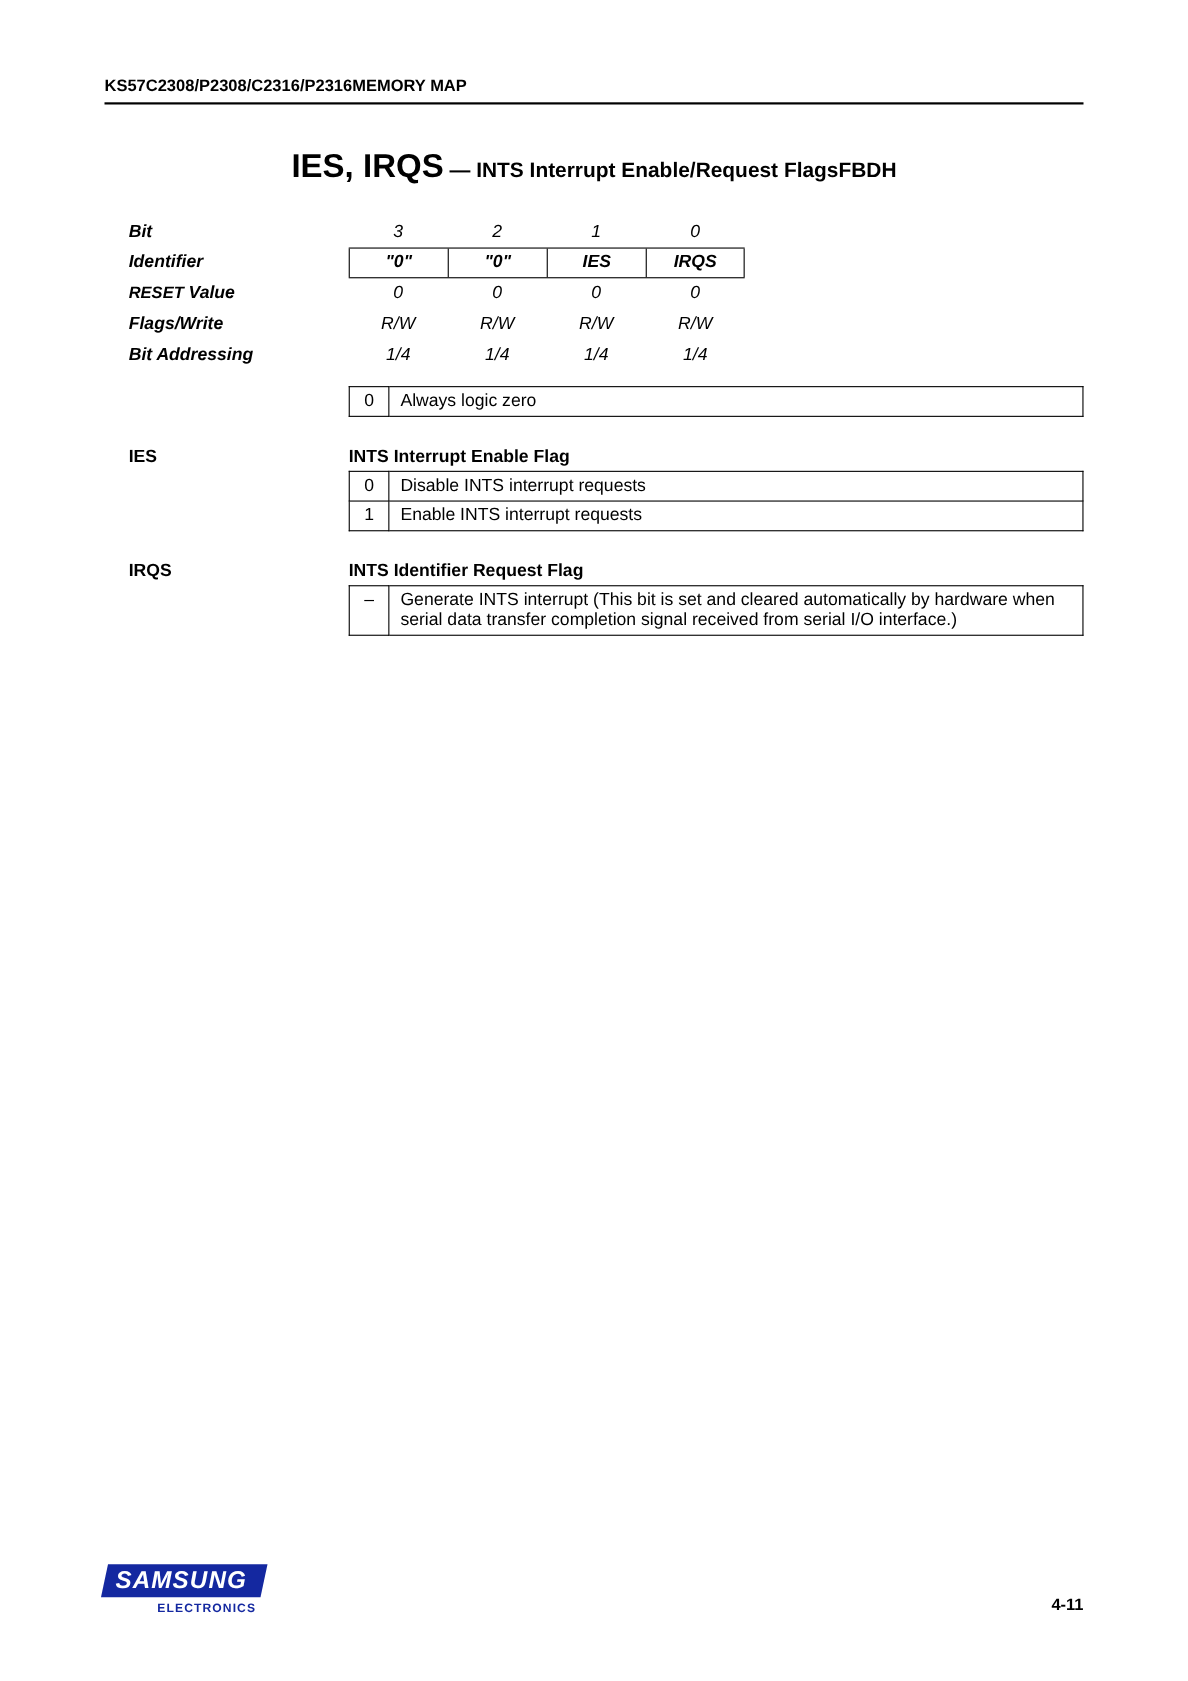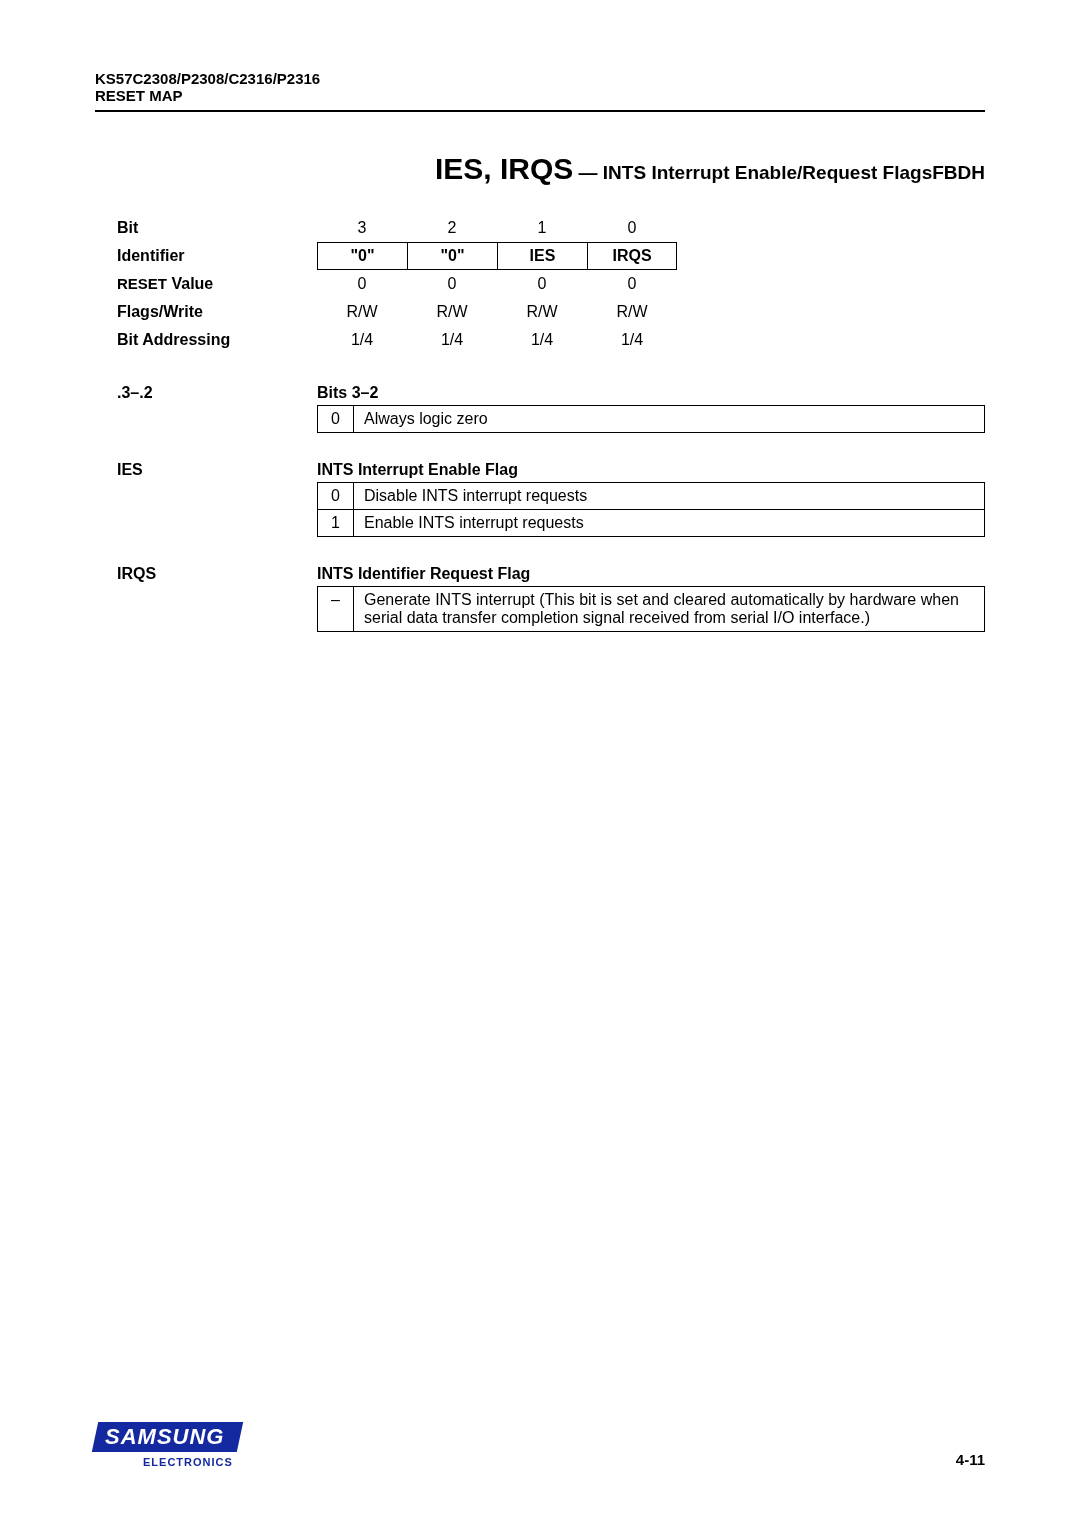--- a/index.html
+++ b/index.html
@@ -15,27 +15,26 @@
     
     
     .header-row {
       display: flex;
       justify-content: flex-start;
       font-size: 15px;
       font-weight: bold;
       padding-bottom: 6px;
       border-bottom: 2px solid #000;
       margin-bottom: 40px;
-      flex-direction: column;
     }
     
     
     .title-row {
       display: flex;
-      justify-content: flex-end;
+      justify-content: center;
       align-items: baseline;
       margin-bottom: 28px;
     }
     .title-left {
       font-weight: bold;
     }
     .title-big {
       font-size: 30px;
       font-weight: bold;
     }
@@ -47,21 +46,22 @@
       font-size: 19px;
       font-weight: bold;
     }
     
     .content {
       padding-left: 22px;
     }
     
     
     .bit-table {
-      margin-bottom: 30px;
+      margin-bottom: 14px;
+      font-style: italic;
     }
     .bit-row {
       display: flex;
       align-items: center;
       font-size: 16px;
       min-height: 28px;
     }
     .bit-label {
       width: 200px;
       font-weight: bold;
@@ -166,21 +166,21 @@
     .pagenum {
       font-size: 15px;
       font-weight: bold;
     }
   </style>
 </head>
 <body>
 
 <div class="header-row">
   <div>KS57C2308/P2308/C2316/P2316</div>
-  <div>RESET MAP</div>
+  <div>MEMORY MAP</div>
 </div>
 
 <div class="title-row">
   <div class="title-left">
     <span class="title-big">IES, IRQS</span><span class="title-sub"> — INTS Interrupt Enable/Request Flags</span>
   </div>
   <div class="title-addr">FBDH</div>
 </div>
 
 <div class="content">
@@ -227,24 +227,20 @@
       <div class="bit-cells">
         <div class="bit-cell">1/4</div>
         <div class="bit-cell">1/4</div>
         <div class="bit-cell">1/4</div>
         <div class="bit-cell">1/4</div>
       </div>
     </div>
   </div>
 
   <div class="section">
-    <div class="section-head">
-      <div class="section-key">.3–.2</div>
-      <div class="section-title">Bits 3–2</div>
-    </div>
     <table class="desc-table">
       <tbody>
           <tr>
         <td class="val">0</td>
         <td>Always logic zero</td>
       </tr>
     </tbody>
       </table>
   </div>
 

